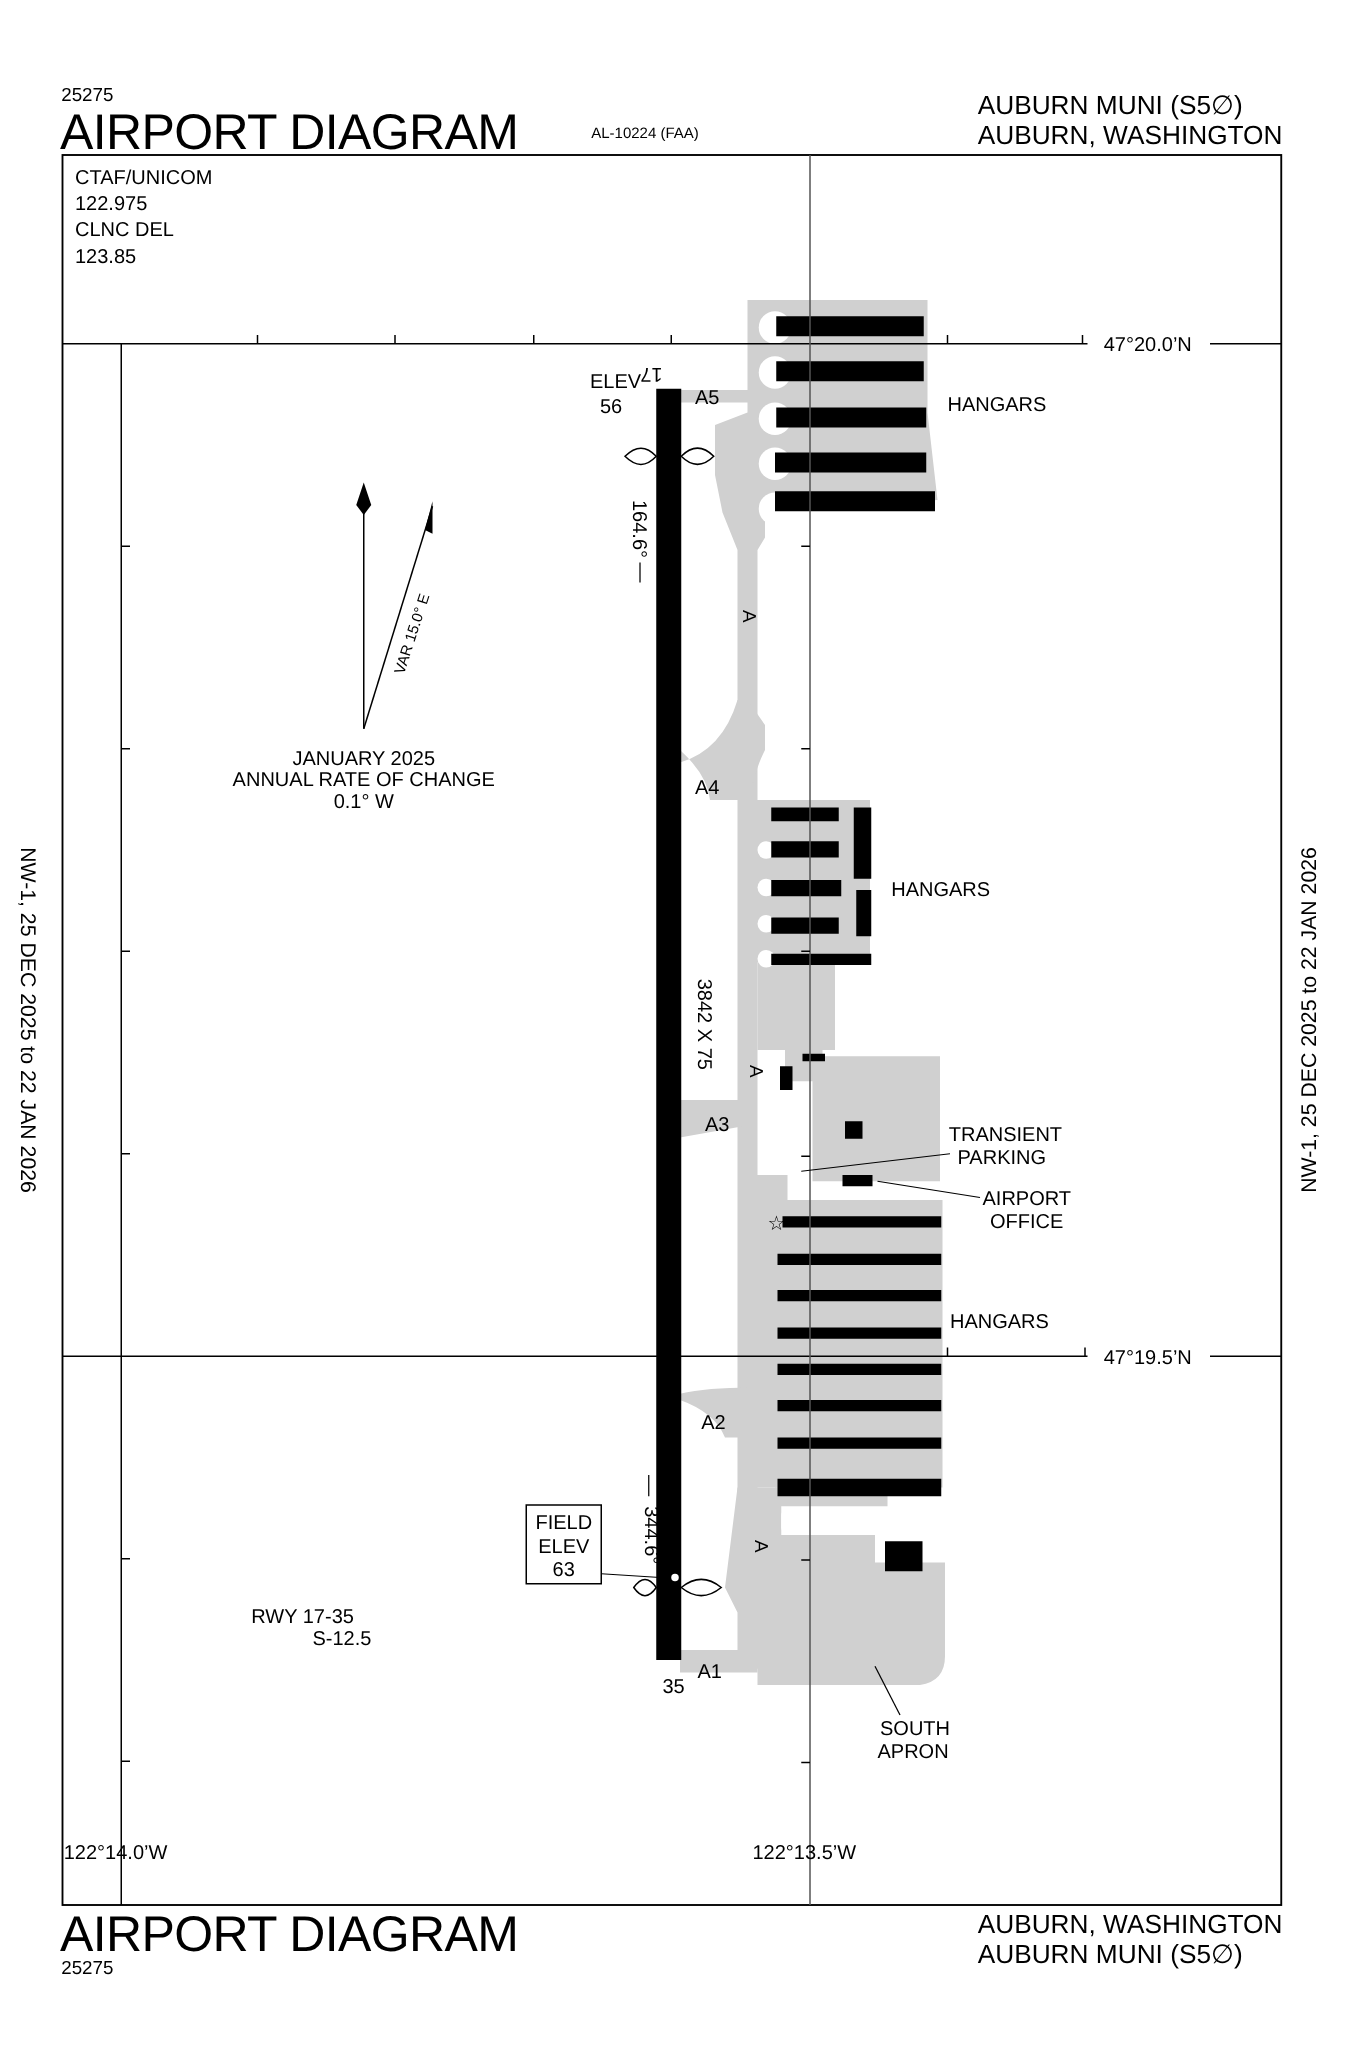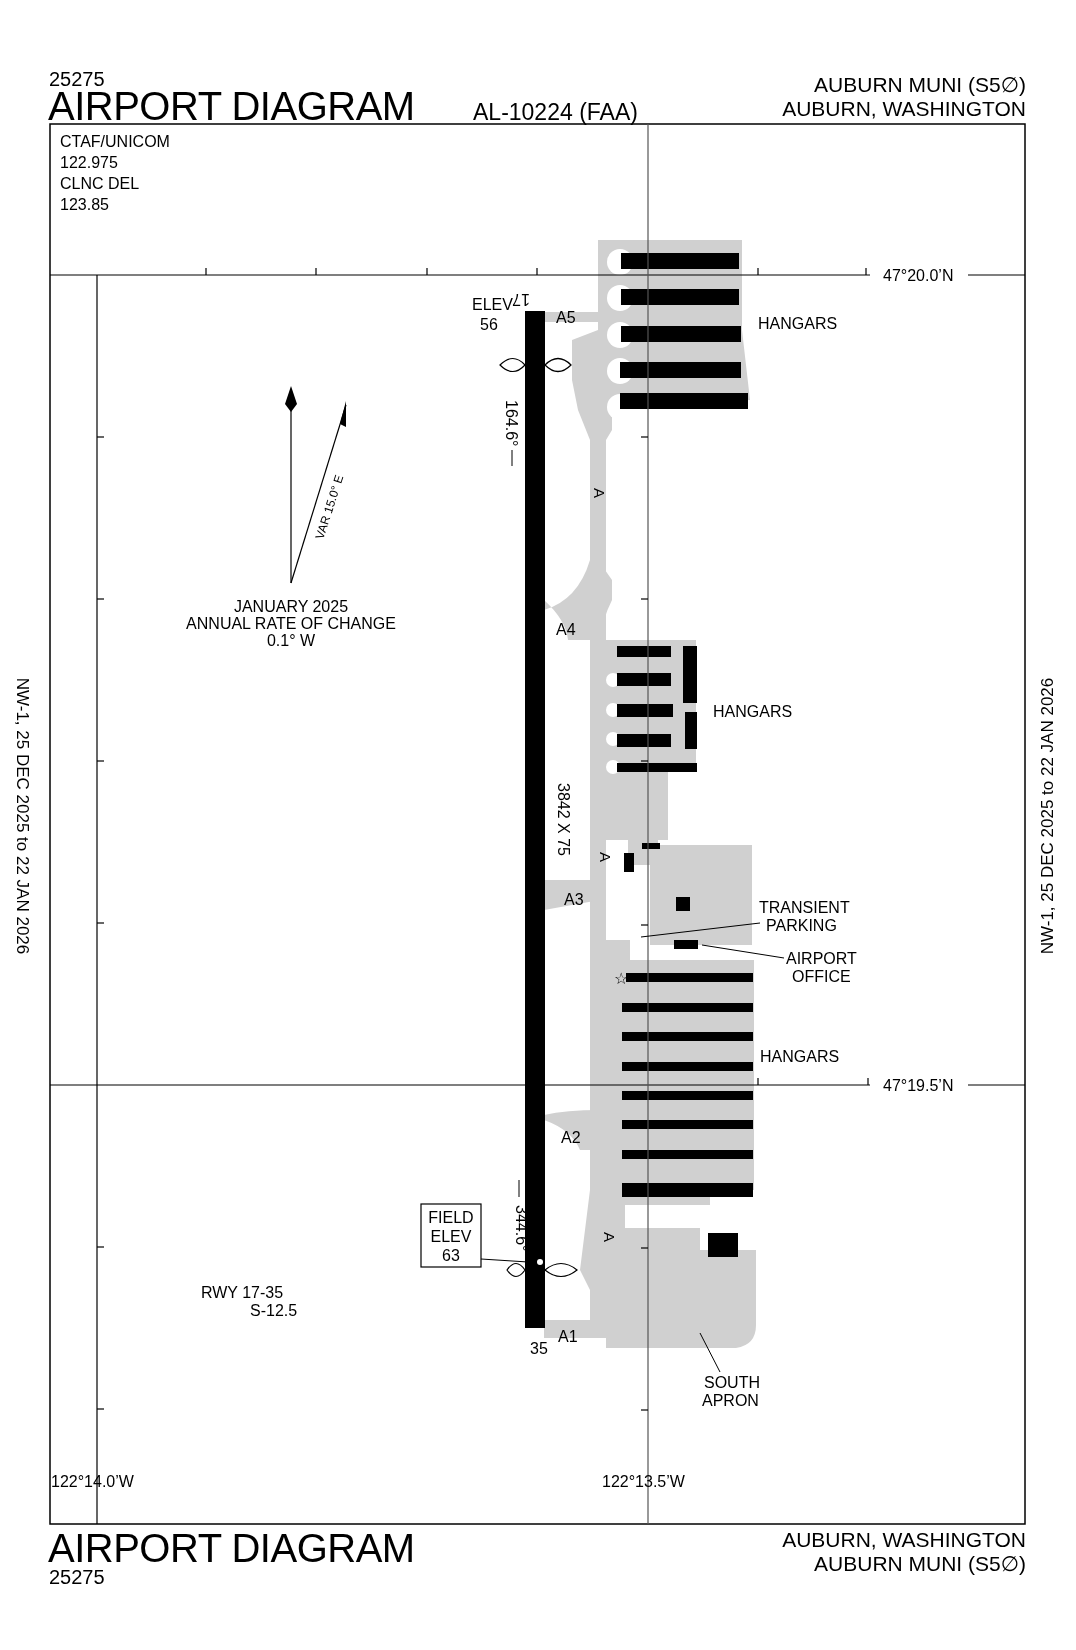--- a/index.html
+++ b/index.html
@@ -1,29 +1,29 @@
 <!DOCTYPE html>
 <html><head>
 <meta charset="utf-8">
 <style>
   html, body { margin:0; padding:0; background:#ffffff; }
   body { width:1076px; height:1650px; position:relative; overflow:hidden; font-family:"DejaVu Sans", sans-serif; color:#000; }
   .abs { position:absolute; white-space:nowrap; }
   .hdr-big { font-family:"Liberation Sans", sans-serif; font-size:40px; letter-spacing:-0.5px; line-height:1; }
-  .hdr-num { font-family:"Liberation Sans", sans-serif; font-size:20px; }
-  .hdr-right { font-family:"Liberation Sans", sans-serif; font-size:21px; text-align:right; line-height:1.15; }
+  .hdr-num { font-family:"Liberation Sans", sans-serif; font-size:15px; }
+  .hdr-right { font-family:"Liberation Sans", sans-serif; font-size:21px; text-align:left; line-height:1.15; }
   .side { font-family:"Liberation Sans", sans-serif; font-size:17px; }
   svg text { font-family:"Liberation Sans", sans-serif; fill:#000; }
 </style>
 </head>
 <body>
 
 <div class="abs hdr-num" style="left:49px;top:68px;">25275</div>
 <div class="abs hdr-big" style="left:48px;top:86px;">AIRPORT DIAGRAM</div>
-<div class="abs hdr-num" style="left:473px;top:99px;font-size:23px;">AL-10224 (FAA)</div>
+<div class="abs hdr-num" style="left:473px;top:99px;font-size:12px;">AL-10224 (FAA)</div>
 <div class="abs hdr-right" style="right:50px;top:73px;">
   <div>AUBURN MUNI (S5∅)</div>
   <div>AUBURN, WASHINGTON</div>
 </div>
 
 <div class="abs side" style="left:-138px;top:806px;width:320px;text-align:center;transform:rotate(90deg);">NW-1,  25 DEC 2025  to  22 JAN 2026</div>
 <div class="abs side" style="left:888px;top:806px;width:320px;text-align:center;transform:rotate(-90deg);">NW-1,  25 DEC 2025  to  22 JAN 2026</div>
 
 <svg class="abs" style="left:0;top:0;" width="1076" height="1650" viewBox="0 0 1076 1650">
 

